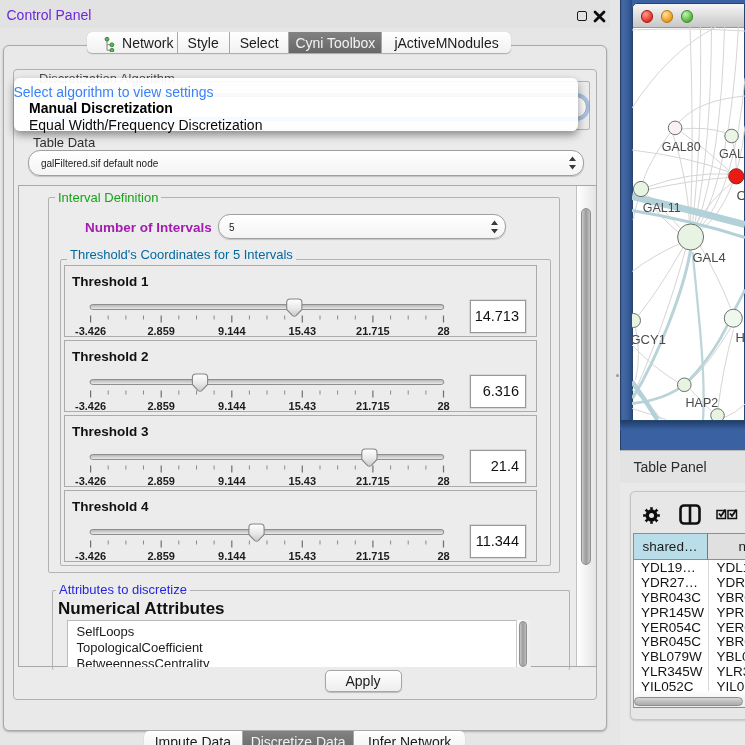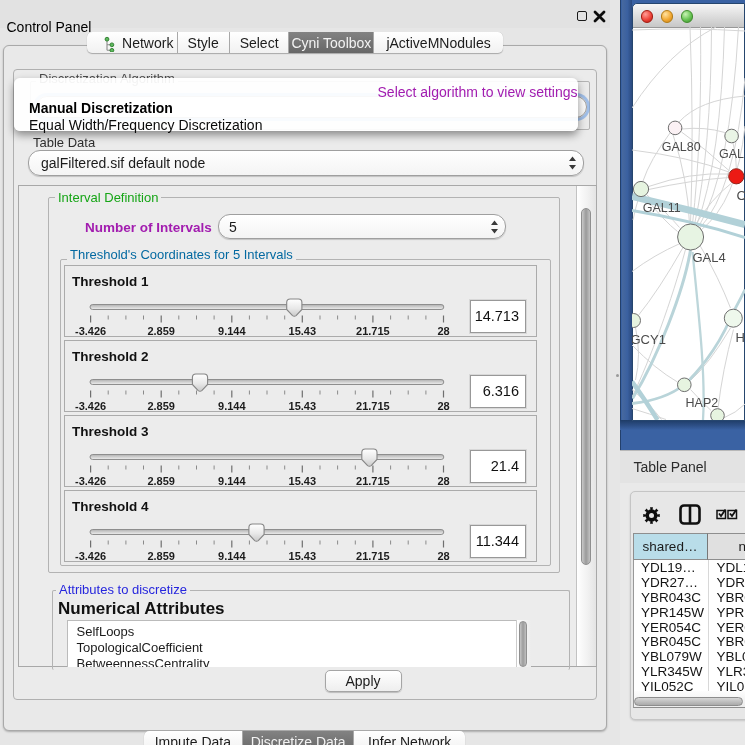--- a/index.html
+++ b/index.html
@@ -1,53 +1,53 @@
 <!DOCTYPE html>
 <html><head><meta charset="utf-8"><style>
 * { margin:0; padding:0; box-sizing:border-box; }
 html,body { width:745px; height:745px; background:#e6e6e6; font-family:"Liberation Sans", sans-serif; position:relative; overflow:hidden; }
 .abs { position:absolute; }
 
 
 #titlebar { left:0; top:0; width:610px; height:28px; background:#e2e2e2; }
-#titlebar .t { position:absolute; left:6.5px; top:6.5px; font-size:14px; color:#000000;margin-top:12px; }
+#titlebar .t { position:absolute; left:6.5px; top:6.5px; font-size:14px; color:#6d28d9; }
 #float { left:577px; top:10.5px; width:10px; height:10px; border:1.8px solid #1a1a1a; border-radius:2px; }
 #panelA { left:3px; top:45px; width:604px; height:686px; border:1px solid #a9a9a9; border-radius:6px; background:#e9e9e9; box-shadow:0 1px 2px rgba(0,0,0,.25); }
 #panelB { left:13px; top:69px; width:584px; height:631px; border:1px solid #b0b0b0; border-radius:4px; background:#ebebeb; }
 
 
 .seg { position:absolute; display:flex; height:21px; border-radius:5px; box-shadow:0 1px 1px rgba(0,0,0,.28), inset 0 0 0 1px #9d9d9d; overflow:hidden; font-size:14px; }
 .seg > div { background:linear-gradient(#ffffff,#f1f1f1); color:#1c1c1c; border-right:1px solid #a8a8a8; display:flex; align-items:center; justify-content:center; }
 .seg > div:last-child { border-right:none; }
 .seg > div.on { background:linear-gradient(#828282,#676767); color:#f3f3f3; }
 
 
 .group { position:absolute; border:1px solid #b3b3b3; border-radius:2px; }
 .gtitle { position:absolute; font-size:13px; background:#ebebeb; padding:0 3px; }
 
 
-.combo { position:absolute; background:linear-gradient(#ffffff,#f4f4f4); border:1px solid #9f9f9f; border-radius:12px; box-shadow:0 1px 1px rgba(0,0,0,.18); font-size:14px; color:#1b1b1b; }
+.combo { position:absolute; background:linear-gradient(#ffffff,#f4f4f4); border:1px solid #9f9f9f; border-radius:12px; box-shadow:0 1px 1px rgba(0,0,0,.18); font-size:10px; color:#1b1b1b; }
 .combo .txt { position:absolute; left:12px; top:50%; transform:translateY(-50%); white-space:nowrap; }
 .combo svg { position:absolute; right:6px; top:50%; transform:translateY(-50%); }
 
 
 .tpanel { position:absolute; left:63.5px; width:473px; height:72px; border:1px solid #ababab; background:#ececec; }
 .tname { position:absolute; left:72px; font-size:13.5px; font-weight:bold; color:#111; }
 .tl { position:absolute; transform:translateX(-50%); font-size:11px; font-weight:bold; color:#1c1c1c; }
 .tfield { position:absolute; left:470px; width:56px; height:33px; background:#fff; border:1px solid #989898; box-shadow:0 0 0 1px #d8d8d8; font-size:14.5px; color:#111; text-align:right; padding-right:6px; line-height:31px; }
 
 
 #alist { left:66.5px; top:620px; width:464px; height:47px; background:#fff; border:1px solid #bbb; border-bottom:none; font-size:13px; color:#1b1b1b; overflow:hidden; }
 #alist div { height:16.3px; line-height:16.3px; padding-left:9px; }
 
 #applybtn { left:324.5px; top:670px; width:77px; height:22px; background:linear-gradient(#ffffff,#eeeeee); border:1px solid #a5a5a5; border-radius:5px; box-shadow:0 1px 1px rgba(0,0,0,.2); text-align:center; font-size:14px; line-height:20px; color:#1b1b1b; }
 
 
 #popup { left:13.5px; top:78px; width:564px; height:53px; background:rgba(255,255,255,0.93); border-radius:6px; box-shadow:0 4px 9px rgba(0,0,0,0.42); z-index:50; font-size:14px; }
-#popup .r1 { position:absolute; top:6px; width:100%; text-align:right; color:#a21caf; }
+#popup .r1 { position:absolute; top:6px; width:100%; text-align:left; color:#3b82f6; }
 #popup .r2 { position:absolute; top:22px; left:15.5px; font-weight:bold; color:#000; }
 #popup .r3 { position:absolute; top:39px; left:15.5px; color:#0a0a0a; }
 
 
 #desktop { left:620px; top:0; width:125px; height:450px; background:#3a62a3; border-left:1.5px solid #23406c; }
 #deskstrip { left:621.5px; top:0; width:10.5px; height:420px; background:linear-gradient(90deg,#47699f,#3a60a0 55%,#2b4a7e); }
 #netwin { left:631.5px; top:3px; width:113.5px; height:418px; background:#fff; border:1px solid #26466e; border-radius:5px 0 0 0; overflow:hidden; }
 #nettitle { position:absolute; left:0; top:0; width:100%; height:24px; background:linear-gradient(#f6f6f6,#c7c7c7); border-bottom:1px solid #989898; border-radius:5px 0 0 0; }
 .tlight { position:absolute; top:10px; width:12.6px; height:12.6px; border-radius:50%; }
 
@@ -89,21 +89,21 @@
   <div style="width:90.5px;padding-left:14px;"><svg width="12" height="17" viewBox="0 0 12 17" style="margin-right:6px;margin-top:1px">
         <path d="M3 6 V15.3 M3 9.8 H7.8 M3 15.3 H7.8" stroke="#8a8a8a" stroke-width="1.1" fill="none"></path>
         <g fill="#5cb85c" stroke="#2d7b2d" stroke-width="0.9">
           <circle cx="3" cy="4.2" r="1.9"></circle>
           <circle cx="7.9" cy="9.8" r="1.9"></circle>
           <circle cx="7.9" cy="15.3" r="1.9"></circle>
         </g>
       </svg>Network</div>
   <div style="width:52.3px;">Style</div>
   <div style="width:59.6px;">Select</div>
-  <div class="on" style="width:85px;">Cyni Toolbox</div>
+  <div class="on" style="width:93px;">Cyni Toolbox</div>
   <div style="width:128.3px;">jActiveMNodules</div>
 </div>
 
 <div class="group" style="left:30px;top:81px;width:560px;height:49px;"></div>
 <div class="abs" style="left:36px;top:71px;font-size:13px;color:#4a4a4a;background:#ebebeb;padding:0 3px;">Discretization Algorithm</div>
 <div class="combo" style="left:36px;top:96px;width:551px;height:22px;box-shadow:0 0 0 3px rgba(100,155,230,.55);"></div>
 
 <div class="abs" style="left:33px;top:135px;font-size:13px;color:#2e2e2e;">Table Data</div>
 <div class="combo" style="left:28px;top:150px;width:556px;height:26px;">
     <span class="txt">galFiltered.sif default node</span>

